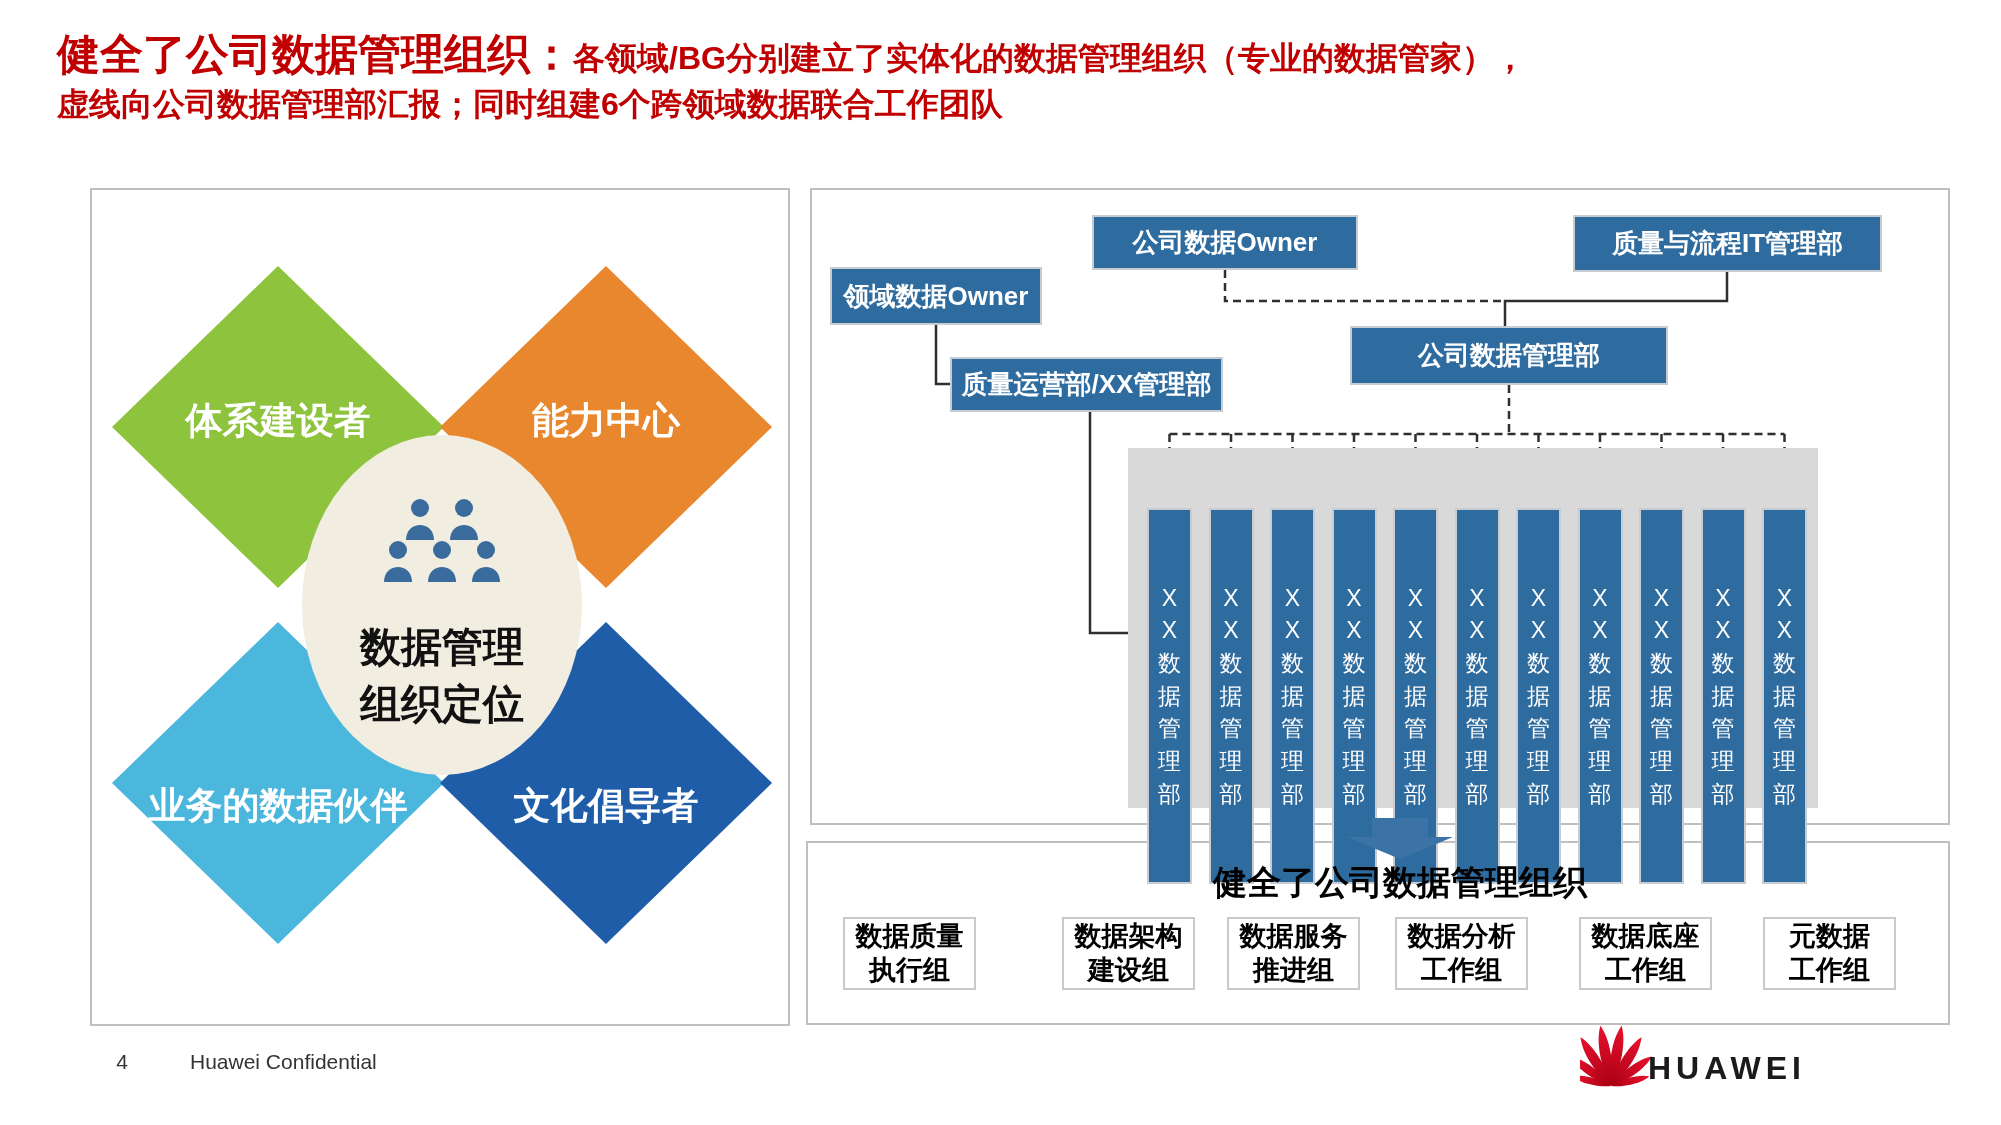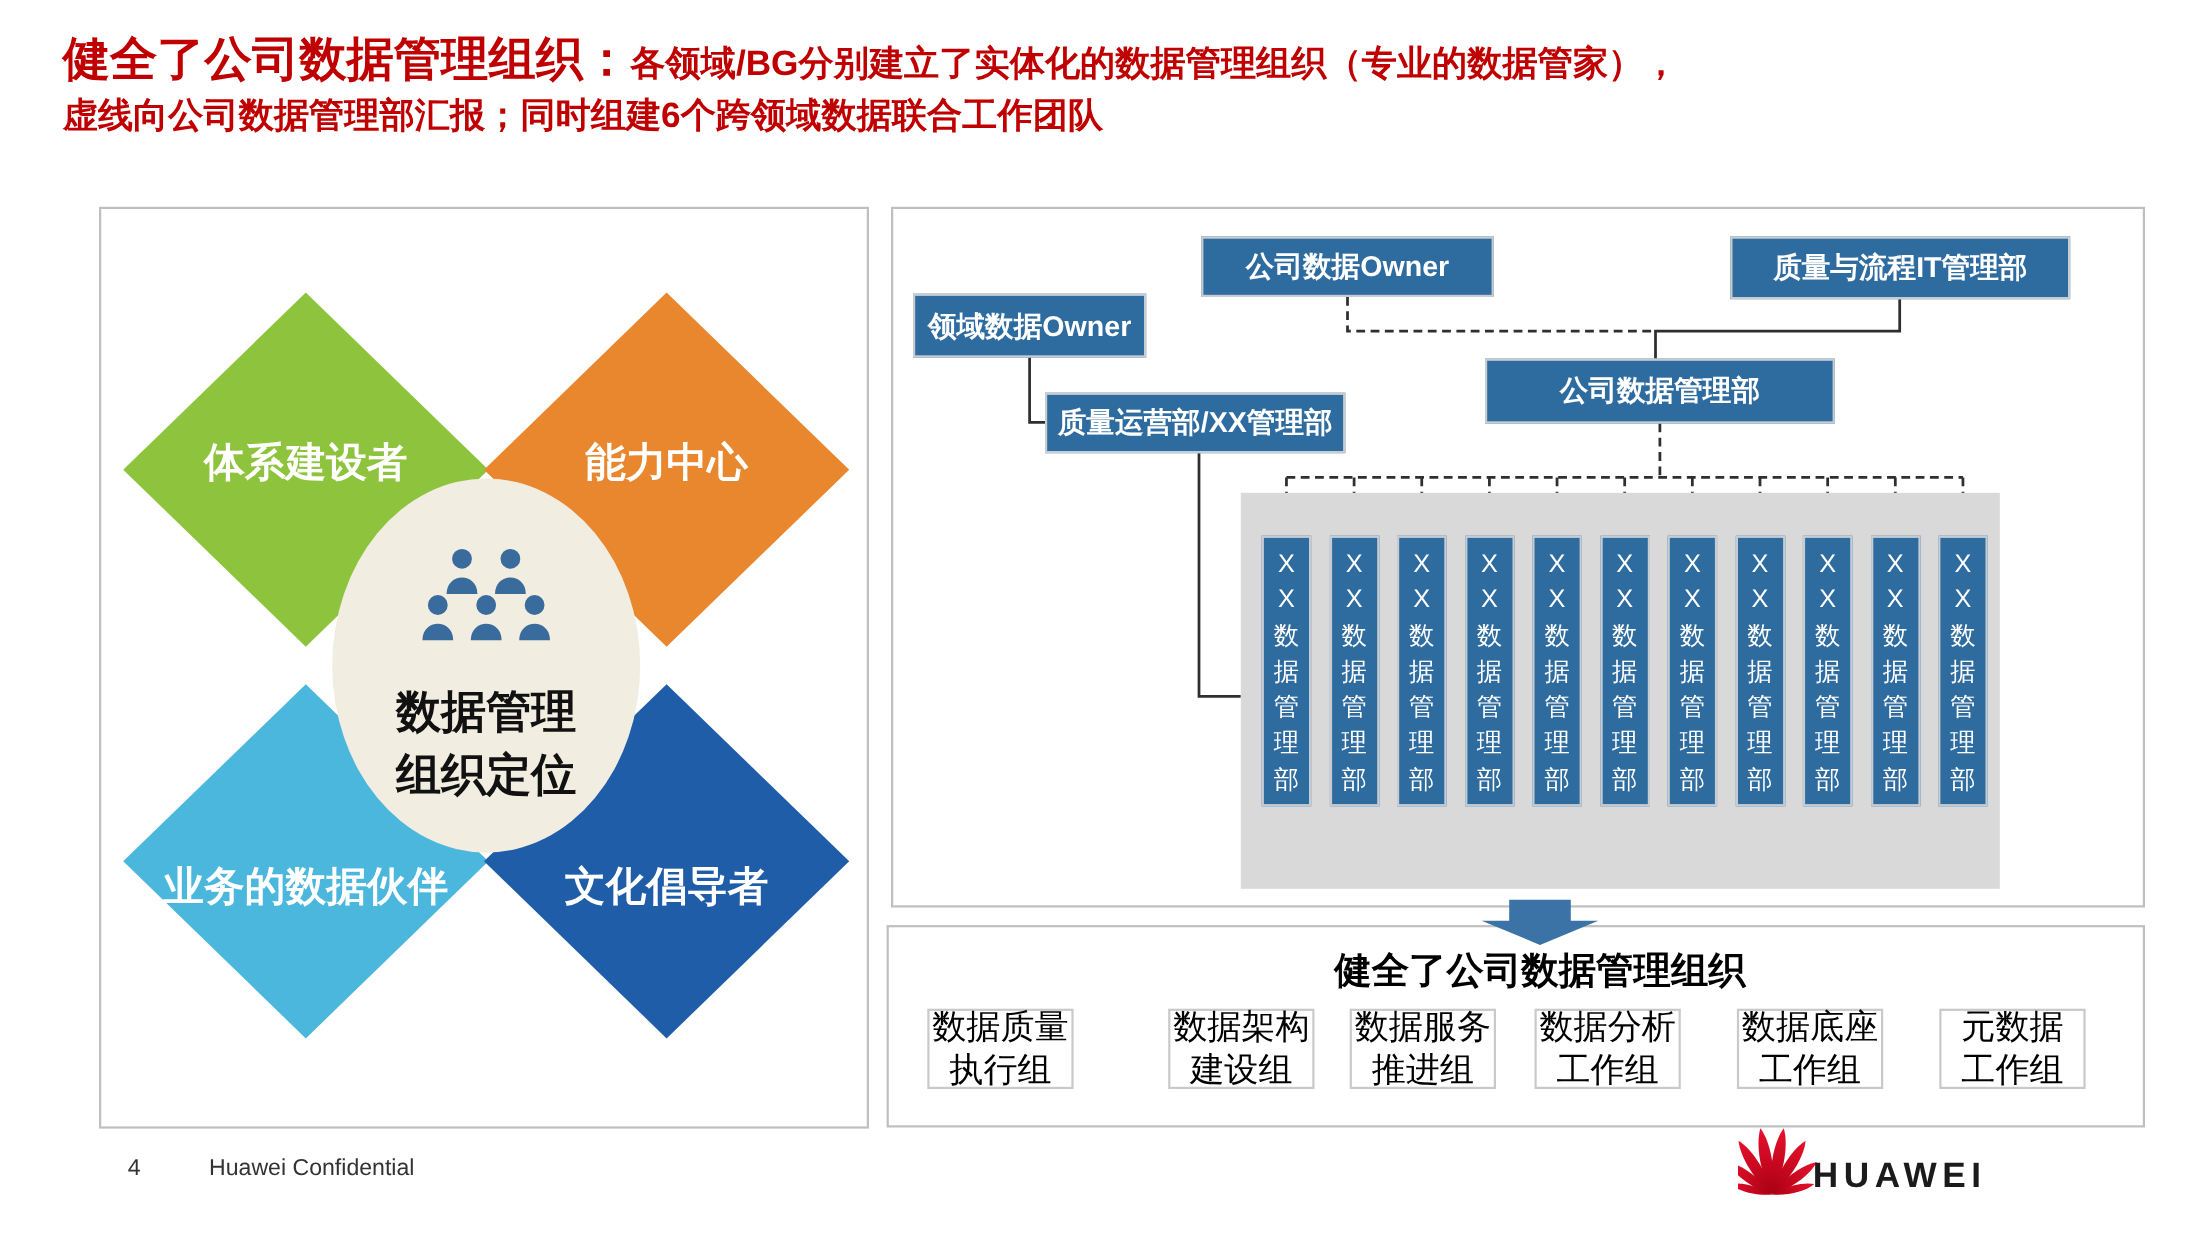--- a/index.html
+++ b/index.html
@@ -23,31 +23,31 @@
            z-index:5;white-space:nowrap;}
 
   
   #connectors{position:absolute;left:0;top:0;z-index:4;pointer-events:none;}
   .solid-line{stroke:#2f2f2f;stroke-width:2.5;fill:none;}
   .dash-line{stroke:#2f2f2f;stroke-width:2.5;fill:none;stroke-dasharray:8 5;}
 
   
   #dept-bars{position:absolute;left:1128px;top:448px;width:690px;height:360px;background:#D9D9D9;
              display:flex;justify-content:space-between;padding:0 11px 0 19px;box-sizing:border-box;z-index:5;}
-  .dept-bar{margin-top:39px;width:45px;height:246px;background:#2E6B9F;border:2px solid #c7ccd2;box-sizing:border-box;
+  .dept-bar{margin-top:60px;width:45px;height:376px;background:#2E6B9F;border:2px solid #c7ccd2;box-sizing:border-box;
             display:flex;align-items:center;justify-content:center;}
   .dept-bar span{display:block;width:1.05em;word-break:break-all;text-align:center;color:#fff;
                  font-size:23px;line-height:1.42;}
 
   
   #teams-title{position:absolute;left:1100px;top:860px;width:600px;text-align:center;
                font-size:34px;font-weight:bold;color:#000;z-index:5;}
   .team-box{position:absolute;top:917px;width:133px;height:73px;background:#fff;border:2px solid #c9c9c9;
             box-sizing:border-box;display:flex;flex-direction:column;align-items:center;justify-content:center;
-            font-size:31px;font-weight:normal;color:#000;line-height:1.25;z-index:5;text-align:center;}
+            font-size:27px;font-weight:bold;color:#000;line-height:1.25;z-index:5;text-align:center;}
 
   #down-arrow{position:absolute;left:0;top:0;z-index:6;pointer-events:none;}
 
   
   #page-number{position:absolute;left:100px;top:1050px;width:44px;text-align:center;font-size:21px;color:#333;}
   #confidential{position:absolute;left:190px;top:1050px;font-size:21px;color:#333;}
   #huawei-logo{position:absolute;left:1580px;top:1024px;}
 </style>
 </head>
 <body>

